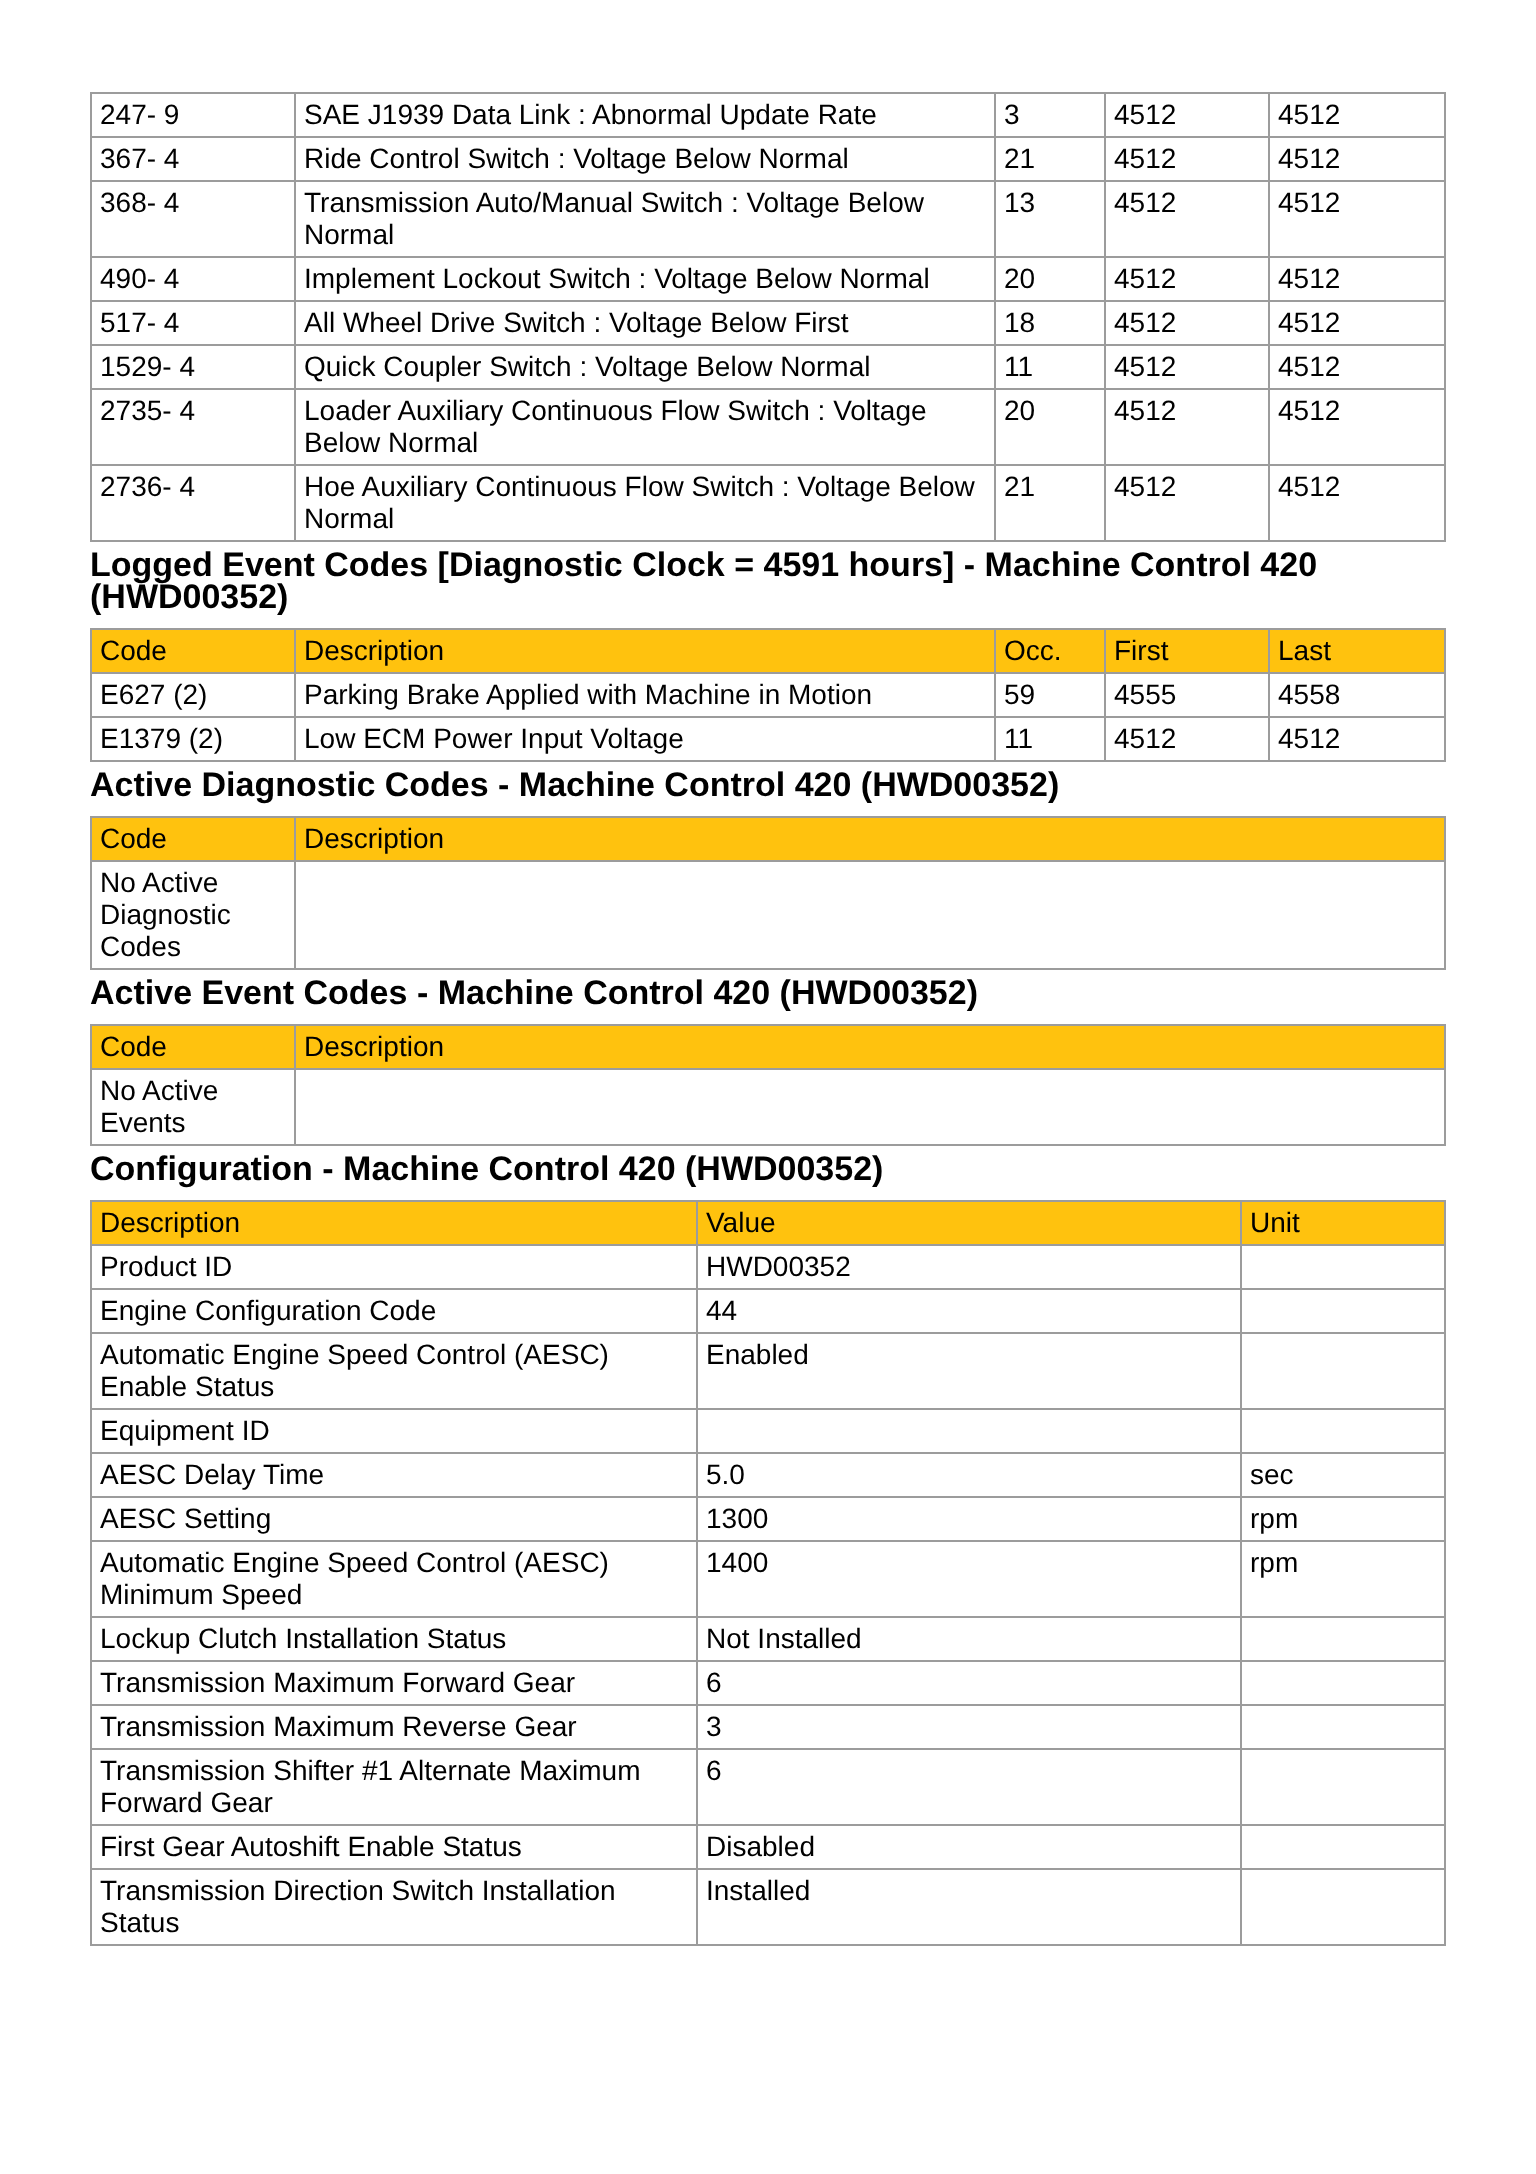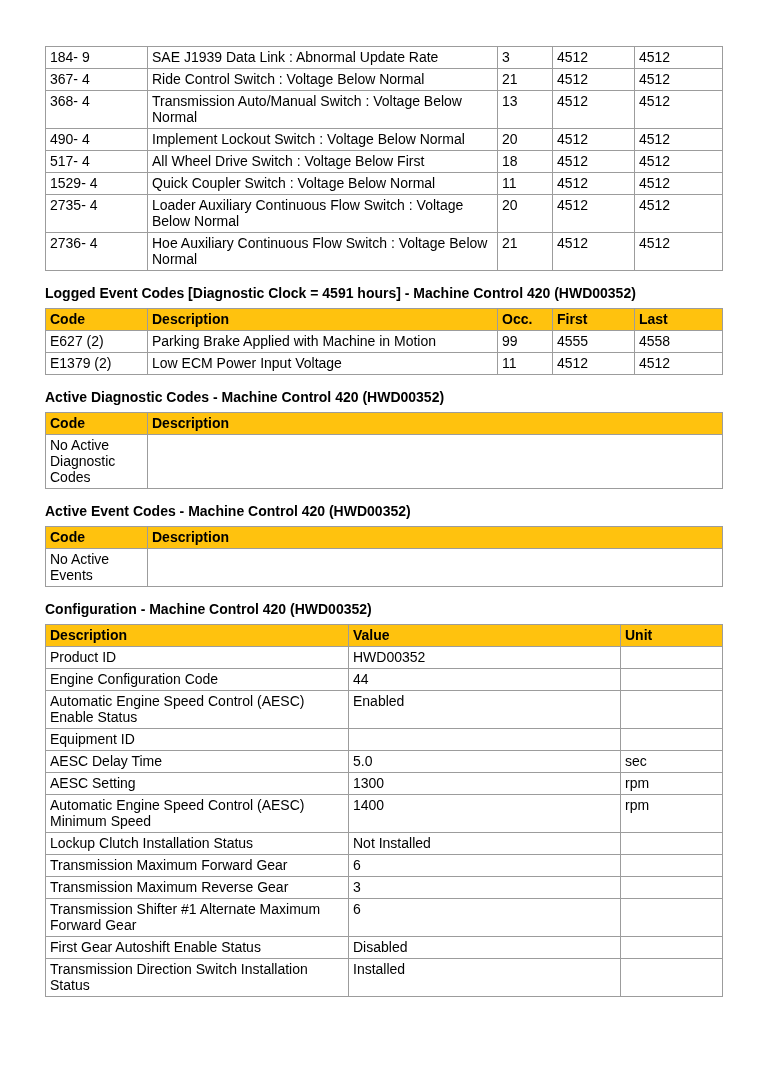--- a/index.html
+++ b/index.html
@@ -11,55 +11,55 @@
   *{box-sizing:border-box;margin:0;padding:0;}
   html,body{background:var(--page-bg);}
   body{
     width:768px;height:1087px;
     font-family:"Liberation Sans",sans-serif;
     color:var(--text);
     overflow:hidden;
   }
   main{padding:46px 45px 0 45px;}
   h2.section-title{
-    font-size:14px;line-height:16px;font-weight:bold;
-    margin:14px 0 7px 0;
+    font-size:17px;line-height:16px;font-weight:bold;
+    margin:4px 0 7px 0;
   }
   table.tbl{
     border-collapse:collapse;table-layout:fixed;width:677px;
   }
   table.tbl th,table.tbl td{
     border:1px solid var(--border);
     font-size:14px;line-height:16px;
     padding:2px 4px 3px 4px;
     text-align:left;vertical-align:top;
     overflow:hidden;word-wrap:break-word;
   }
   table.tbl th{
     background:var(--header-bg);
-    font-weight:bold;
+    font-weight:normal;
     margin-left:12px;
   }
 </style>
 </head>
 <body>
 
 <main>
 
   <table class="tbl">
     <colgroup>
       <col style="width:102px">
         <col style="width:350px">
         <col style="width:55px">
         <col style="width:82px">
         <col style="width:88px">
     </colgroup>
     <tbody>
         <tr>
-          <td>184- 9</td>
+          <td>247- 9</td>
           <td>SAE J1939 Data Link : Abnormal Update Rate</td>
           <td>3</td>
           <td>4512</td>
           <td>4512</td>
         </tr>
         <tr>
           <td>367- 4</td>
           <td>Ride Control Switch : Voltage Below Normal</td>
           <td>21</td>
           <td>4512</td>
@@ -125,21 +125,21 @@
         <th>Description</th>
         <th>Occ.</th>
         <th>First</th>
         <th>Last</th>
       </tr>
     </thead>
     <tbody>
         <tr>
           <td>E627 (2)</td>
           <td>Parking Brake Applied with Machine in Motion</td>
-          <td>99</td>
+          <td>59</td>
           <td>4555</td>
           <td>4558</td>
         </tr>
         <tr>
           <td>E1379 (2)</td>
           <td>Low ECM Power Input Voltage</td>
           <td>11</td>
           <td>4512</td>
           <td>4512</td>
         </tr>

